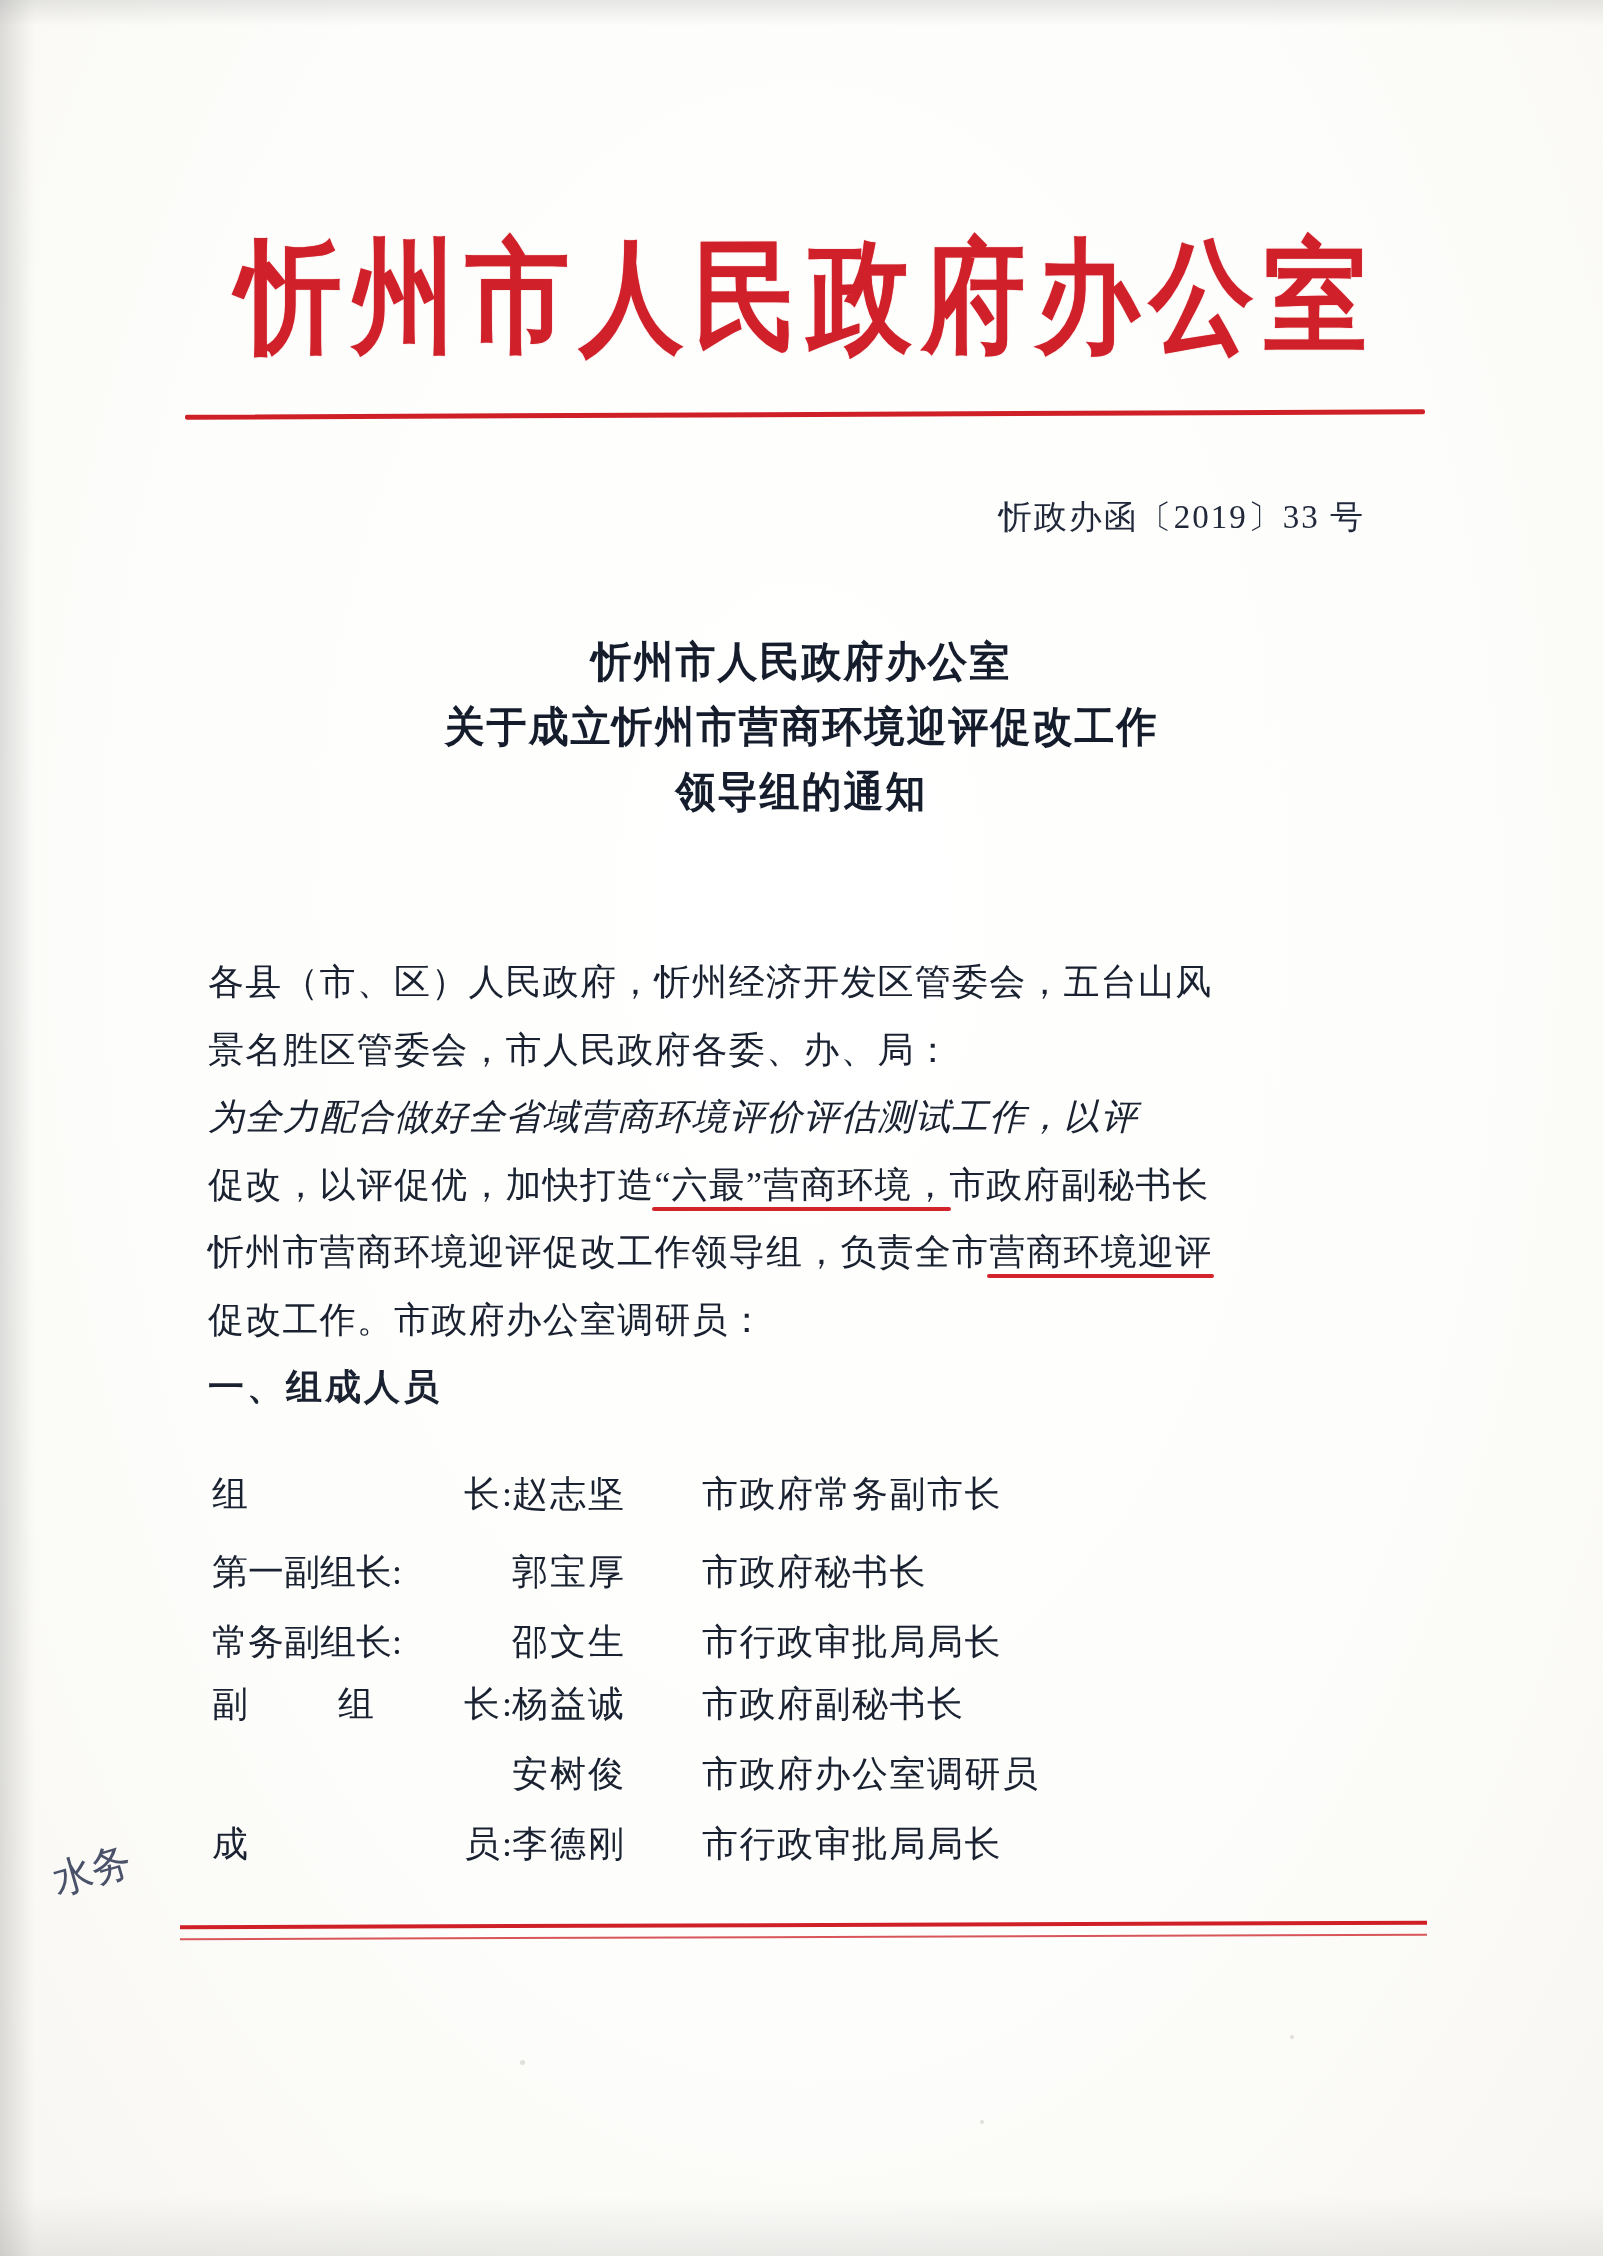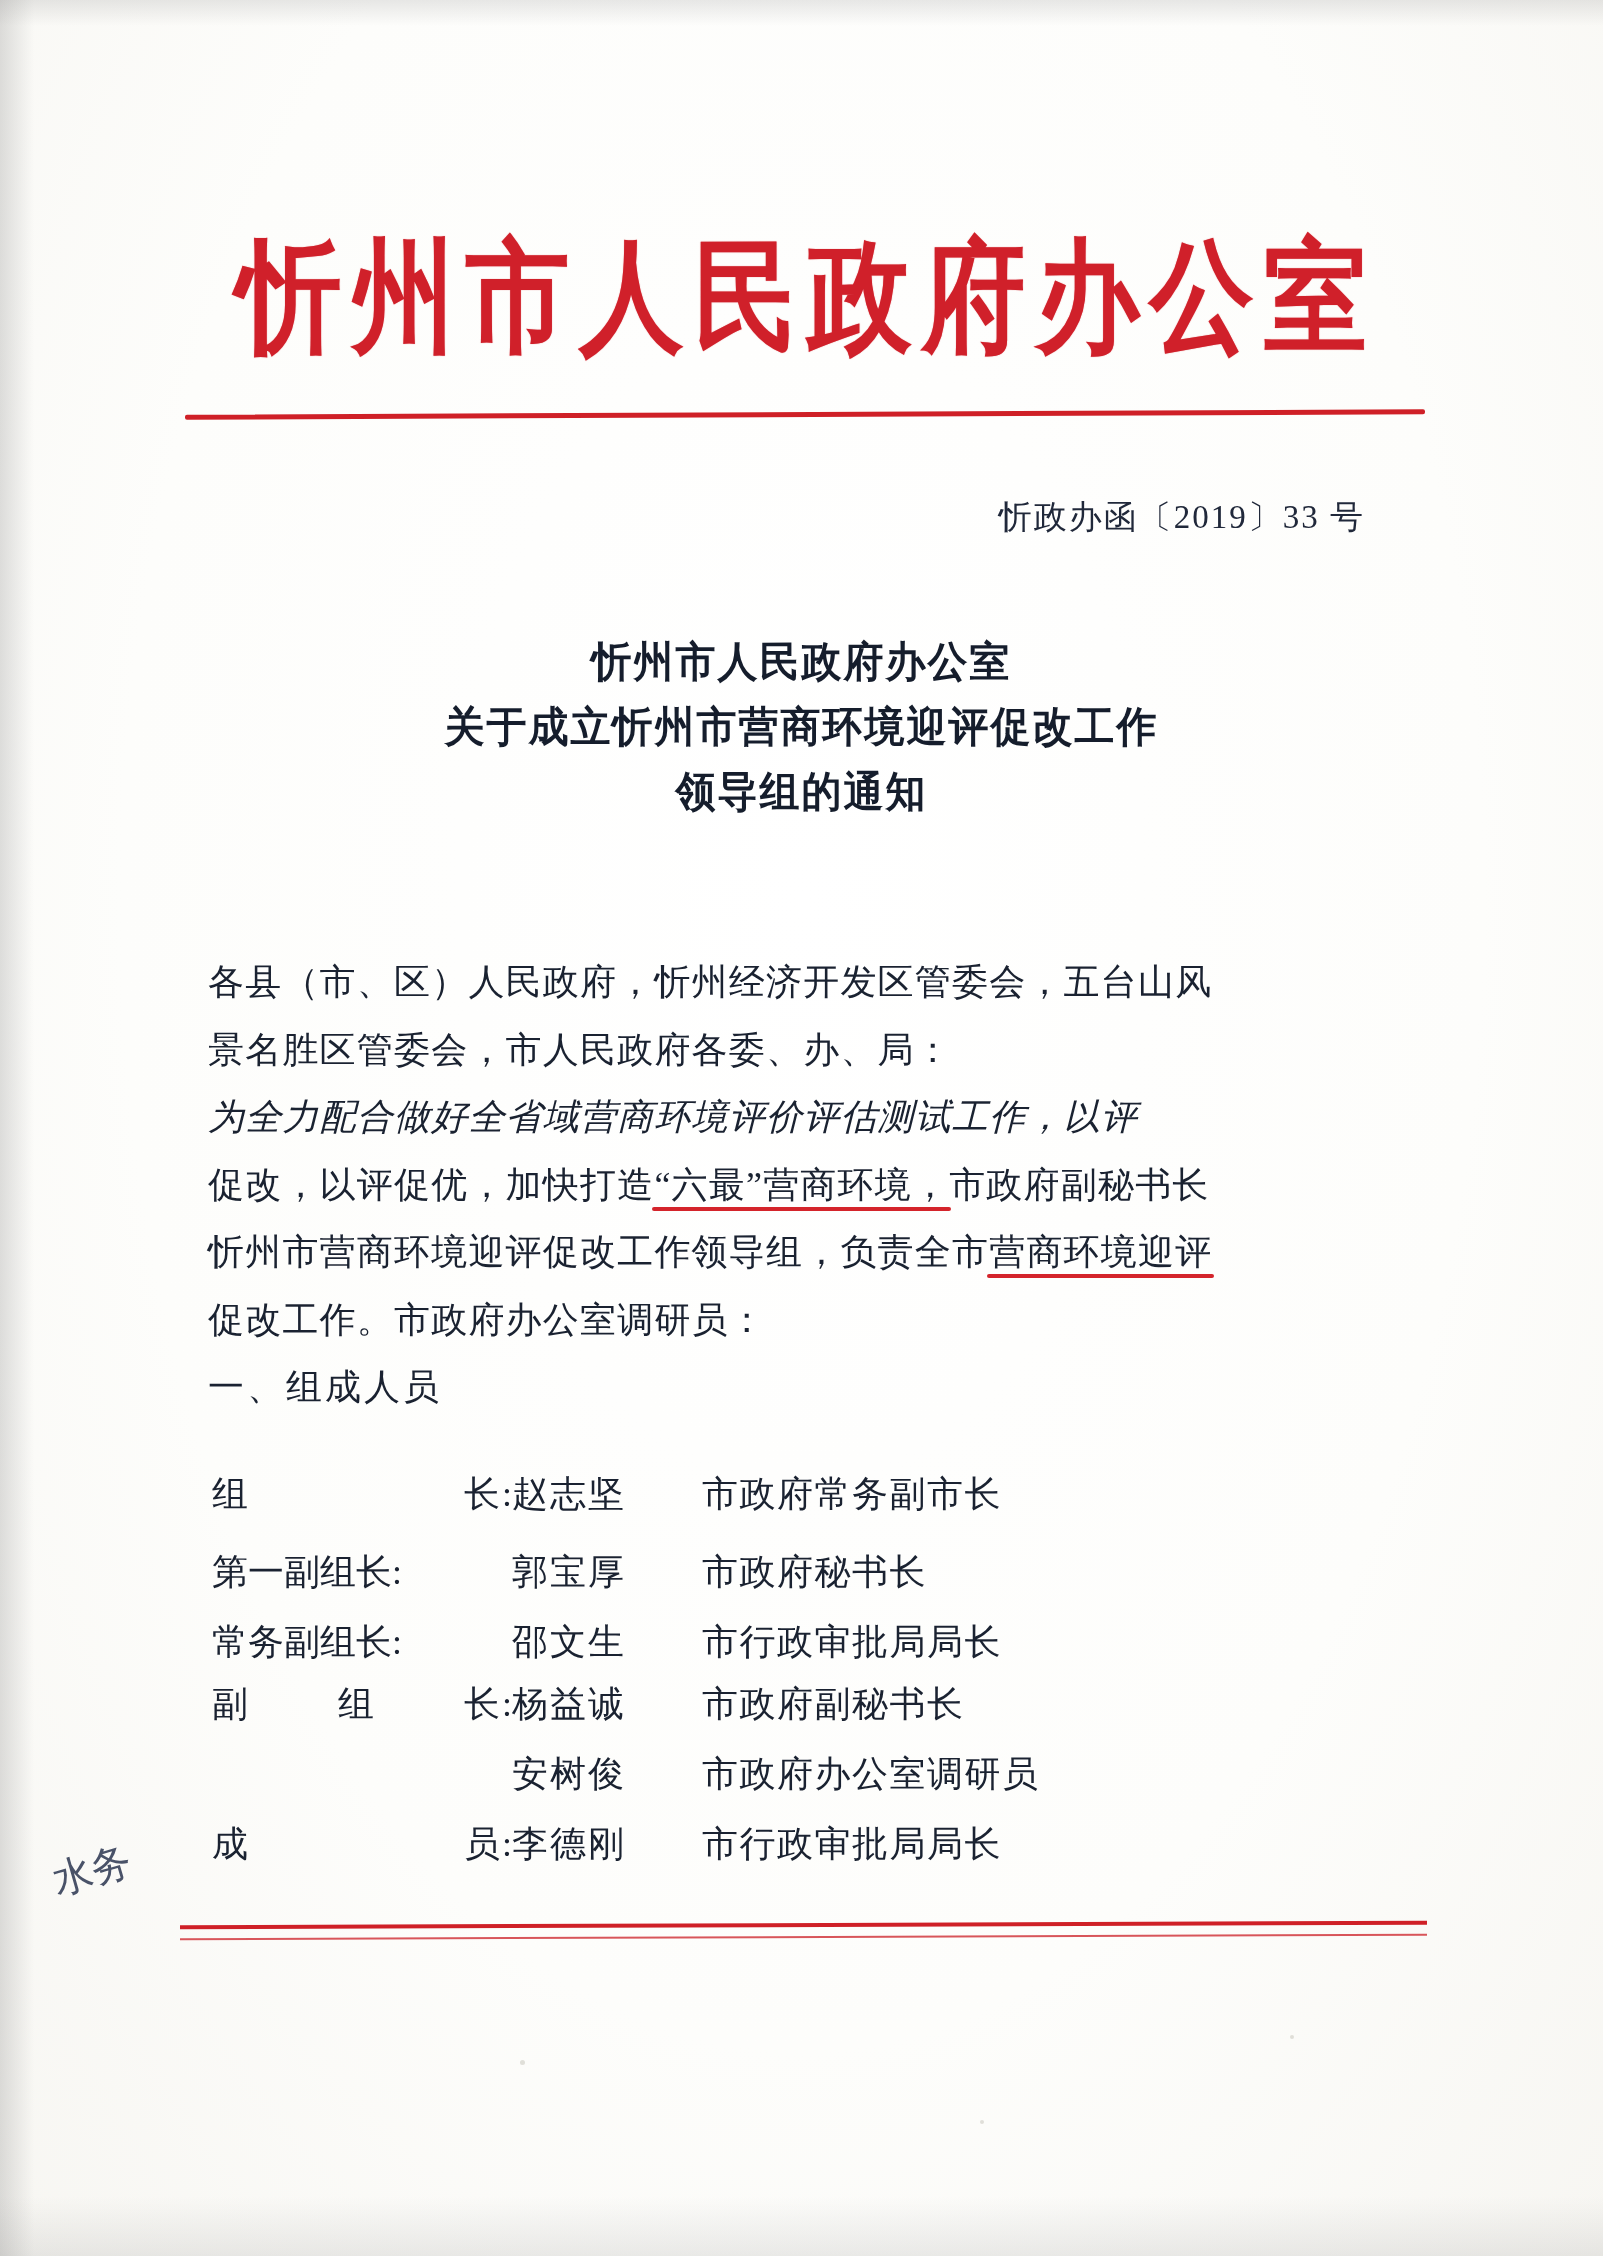--- a/index.html
+++ b/index.html
@@ -139,21 +139,21 @@
     position: absolute;
     left: -2px; right: -2px;
     bottom: -6px;
     height: 4px;
     background: #d4242b;
     border-radius: 2px;
   }
 
   .section-head {
     margin-top: 18px;
-    font-weight: 400;
+    font-weight: 700;
     text-indent: 74px;
     letter-spacing: 3px;
   }
 
   
   .roster {
     position: absolute;
     left: 212px;
     top: 1452px;
     right: 200px;

